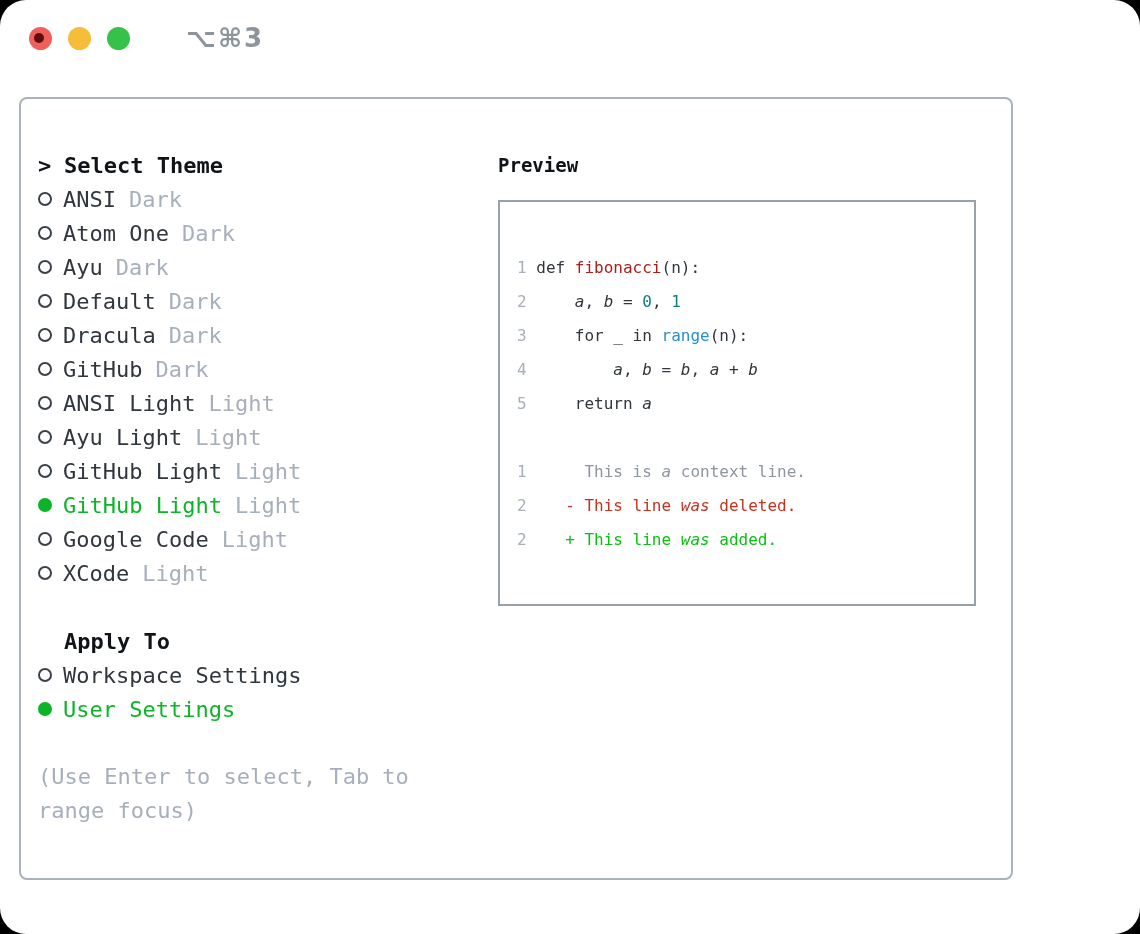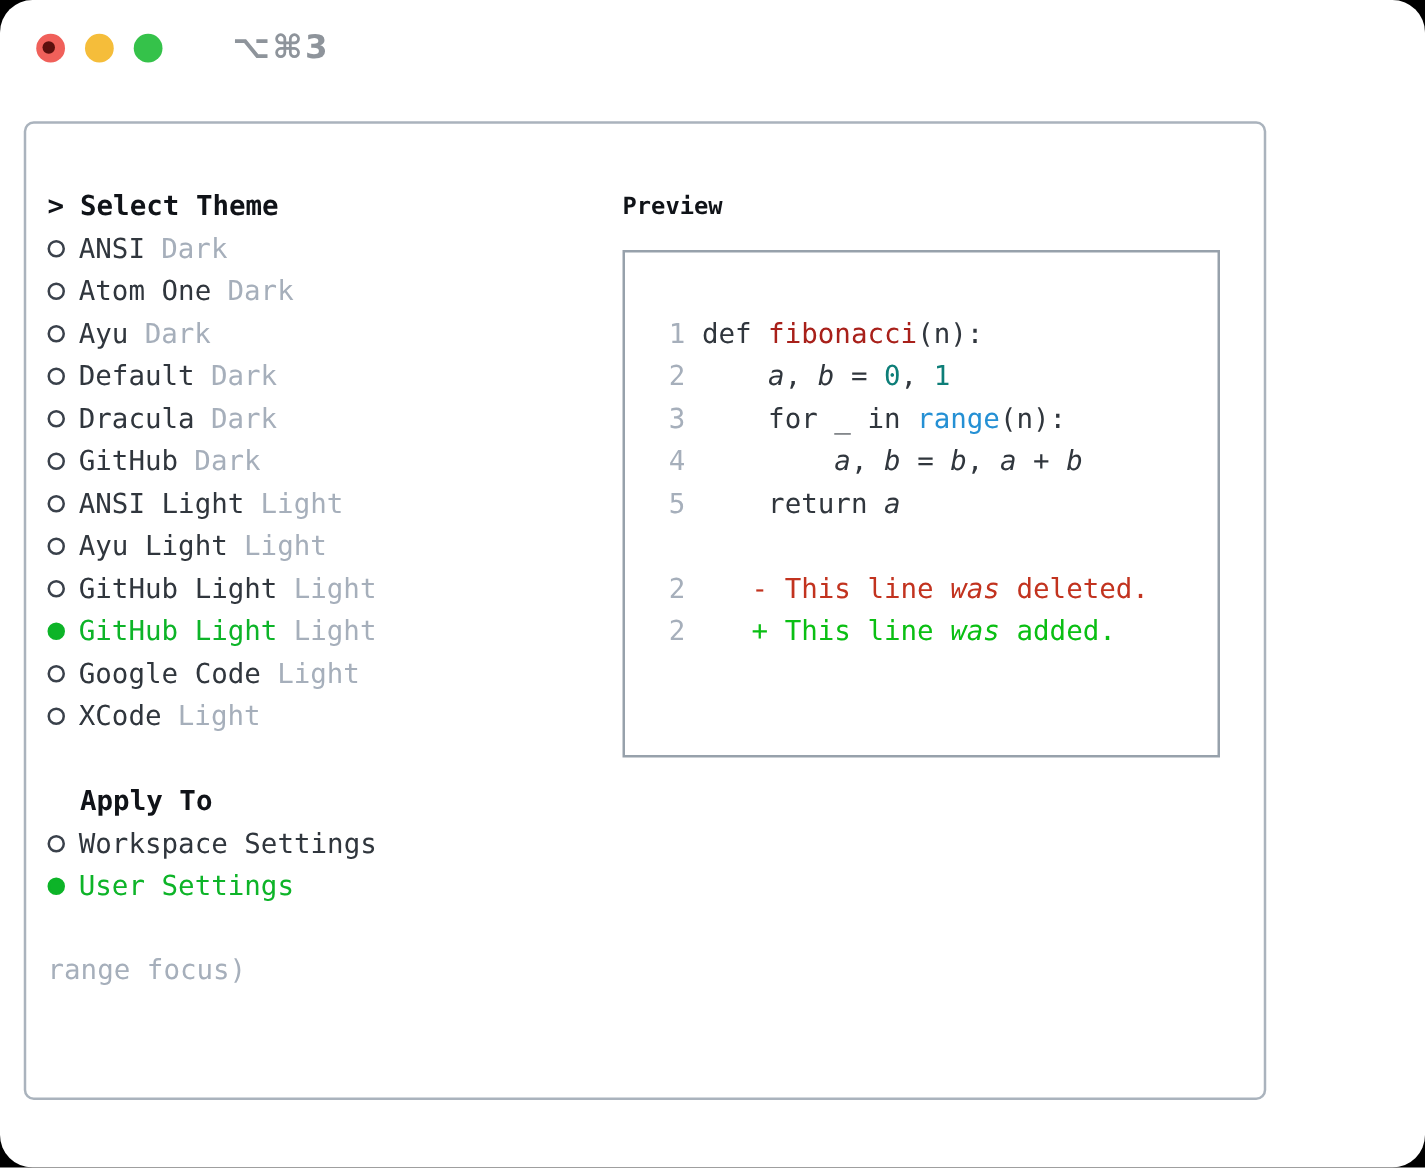--- a/index.html
+++ b/index.html
@@ -65,21 +65,21 @@
   .preview-title{height:34px;line-height:34px;font-size:19px;font-weight:700;color:var(--heading);}
   .preview-box{
     margin-top:18px;
     width:478px;height:406px;
     border:2px solid var(--box_border);
     box-sizing:border-box;
     padding:49px 18px 0 17px;
     overflow:hidden;
     background:#fff;
   }
-  .code-line{height:34px;line-height:34px;font-size:22px;white-space:pre;margin-left:18px;}
+  .code-line{height:34px;line-height:34px;font-size:16px;white-space:pre;}
   .ln{color:var(--ln);}
   .fg{color:var(--fg);}
   .fn{color:var(--fn_red);}
   .num{color:var(--teal);}
   .call{color:var(--blue);}
   .var{color:var(--fg);font-style:italic;}
   .ctx{color:var(--ctx);}
   .del{color:var(--del_red);}
   .add{color:var(--add);}
   .it{font-style:italic;}
@@ -124,32 +124,34 @@
       <div class="row sub-header">Apply To</div>
 
       <div id="apply-list">
           <div class="row"><span class="radio"></span><span class="oname">Workspace Settings</span></div>
           <div class="row"><span class="radio sel"></span><span class="oname sel">User Settings</span></div>
         </div>
 
       <div class="spacer"></div>
 
       <div class="hint">
+        <div>(Use Enter to select, Tab to</div>
         <div>range focus)</div>
       </div>
     </div>
 
     <div class="right">
       <div class="preview-title">Preview</div>
       <div class="preview-box" id="preview-box">
           <div class="code-line"><span class="ln">1 </span><span class="fg">def </span><span class="fn">fibonacci</span><span class="fg">(n):</span></div>
           <div class="code-line"><span class="ln">2 </span><span class="fg">    </span><span class="var">a</span><span class="fg">, </span><span class="var">b</span><span class="fg"> = </span><span class="num">0</span><span class="fg">, </span><span class="num">1</span></div>
           <div class="code-line"><span class="ln">3 </span><span class="fg">    for _ in </span><span class="call">range</span><span class="fg">(n):</span></div>
           <div class="code-line"><span class="ln">4 </span><span class="fg">        </span><span class="var">a</span><span class="fg">, </span><span class="var">b</span><span class="fg"> = </span><span class="var">b</span><span class="fg">, </span><span class="var">a</span><span class="fg"> + </span><span class="var">b</span></div>
           <div class="code-line"><span class="ln">5 </span><span class="fg">    return </span><span class="var">a</span></div>
           <div class="code-line">&nbsp;</div>
+          <div class="code-line"><span class="ln">1 </span><span class="ctx">     This is </span><span class="ctx it">a</span><span class="ctx"> context line.</span></div>
           <div class="code-line"><span class="ln">2 </span><span class="del">   - This line </span><span class="del it">was</span><span class="del"> deleted.</span></div>
           <div class="code-line"><span class="ln">2 </span><span class="add">   + This line </span><span class="add it">was</span><span class="add"> added.</span></div>
         </div>
     </div>
 
   </div>
 </div>
 
 </body></html>

